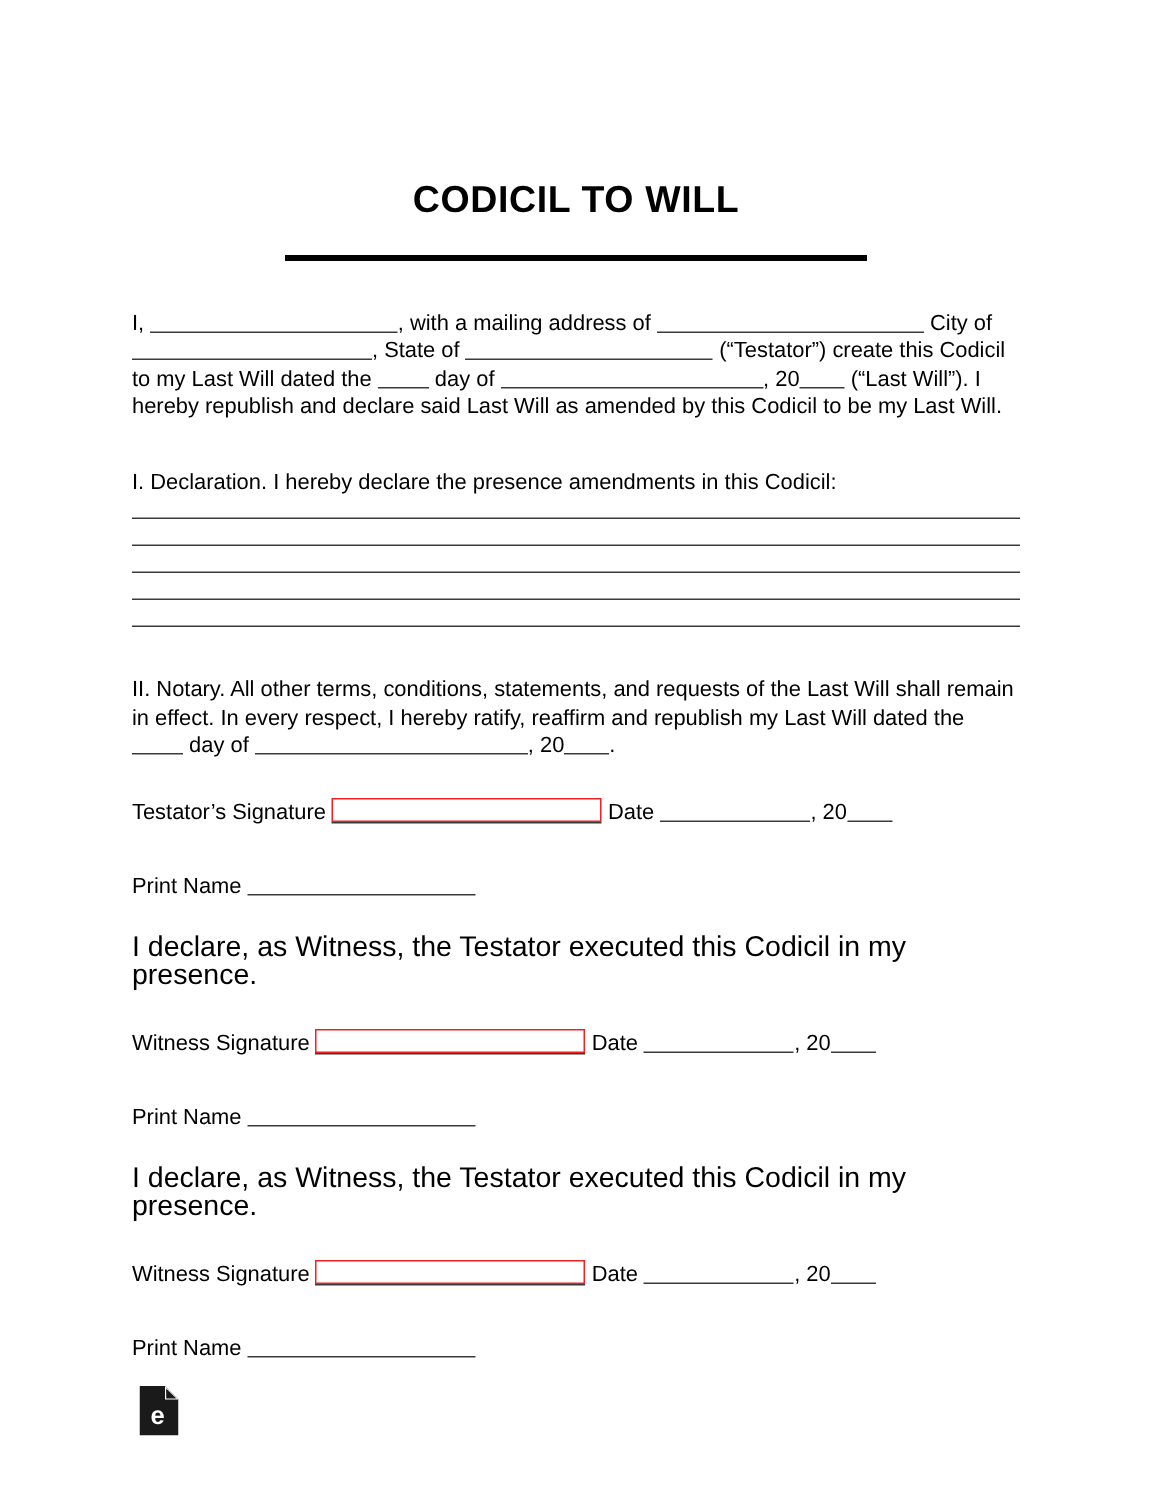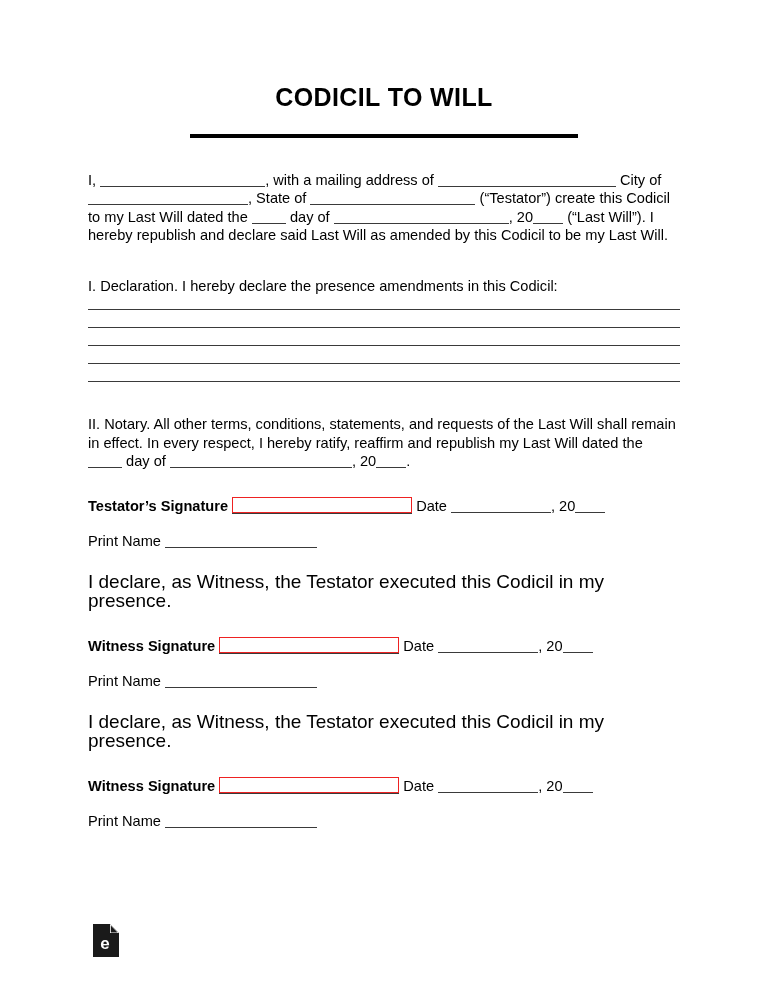--- a/index.html
+++ b/index.html
@@ -24,21 +24,21 @@
   }
   .content {
     position: absolute;
     left: 88px;
     top: 0;
     width: 592px;
   }
 
   
   .title-block {
-    margin-top: 80px;
+    margin-top: 116px;
     text-align: center;
   }
   .title-line {
     font-size: 25px;
     font-weight: bold;
     letter-spacing: 0.4px;
     line-height: 35px;
   }
   .title-rule {
     margin: 19px auto 0 auto;
@@ -91,21 +91,21 @@
 
   
   .sig-row {
     position: relative;
     font-size: 14.6px;
     line-height: 19px;
     margin-top: 27px;
     white-space: nowrap;
   }
   .sig-label {
-    font-weight: bold;
+    font-weight: normal;
     font-size: 14.6px;
   }
   .sig-slot {
     position: relative;
     display: inline-block;
     vertical-align: baseline;
     height: 16px;
     margin-bottom: -3px;
   }
   .sig-slot .underline {
@@ -125,21 +125,21 @@
     border: 1.5px solid #ee2222;
     background: transparent;
     box-sizing: border-box;
   }
   .sig-slot.testator { width: 180px; }
   .sig-slot.witness  { width: 180px; }
 
   .print-row {
     font-size: 14.6px;
     line-height: 19px;
-    margin-top: 16px;
+    margin-top: 30px;
   }
   .declare-row {
     font-size: 19px;
     line-height: 19px;
     margin-top: 21px;
   }
 
   
   .logo {
     position: absolute;

